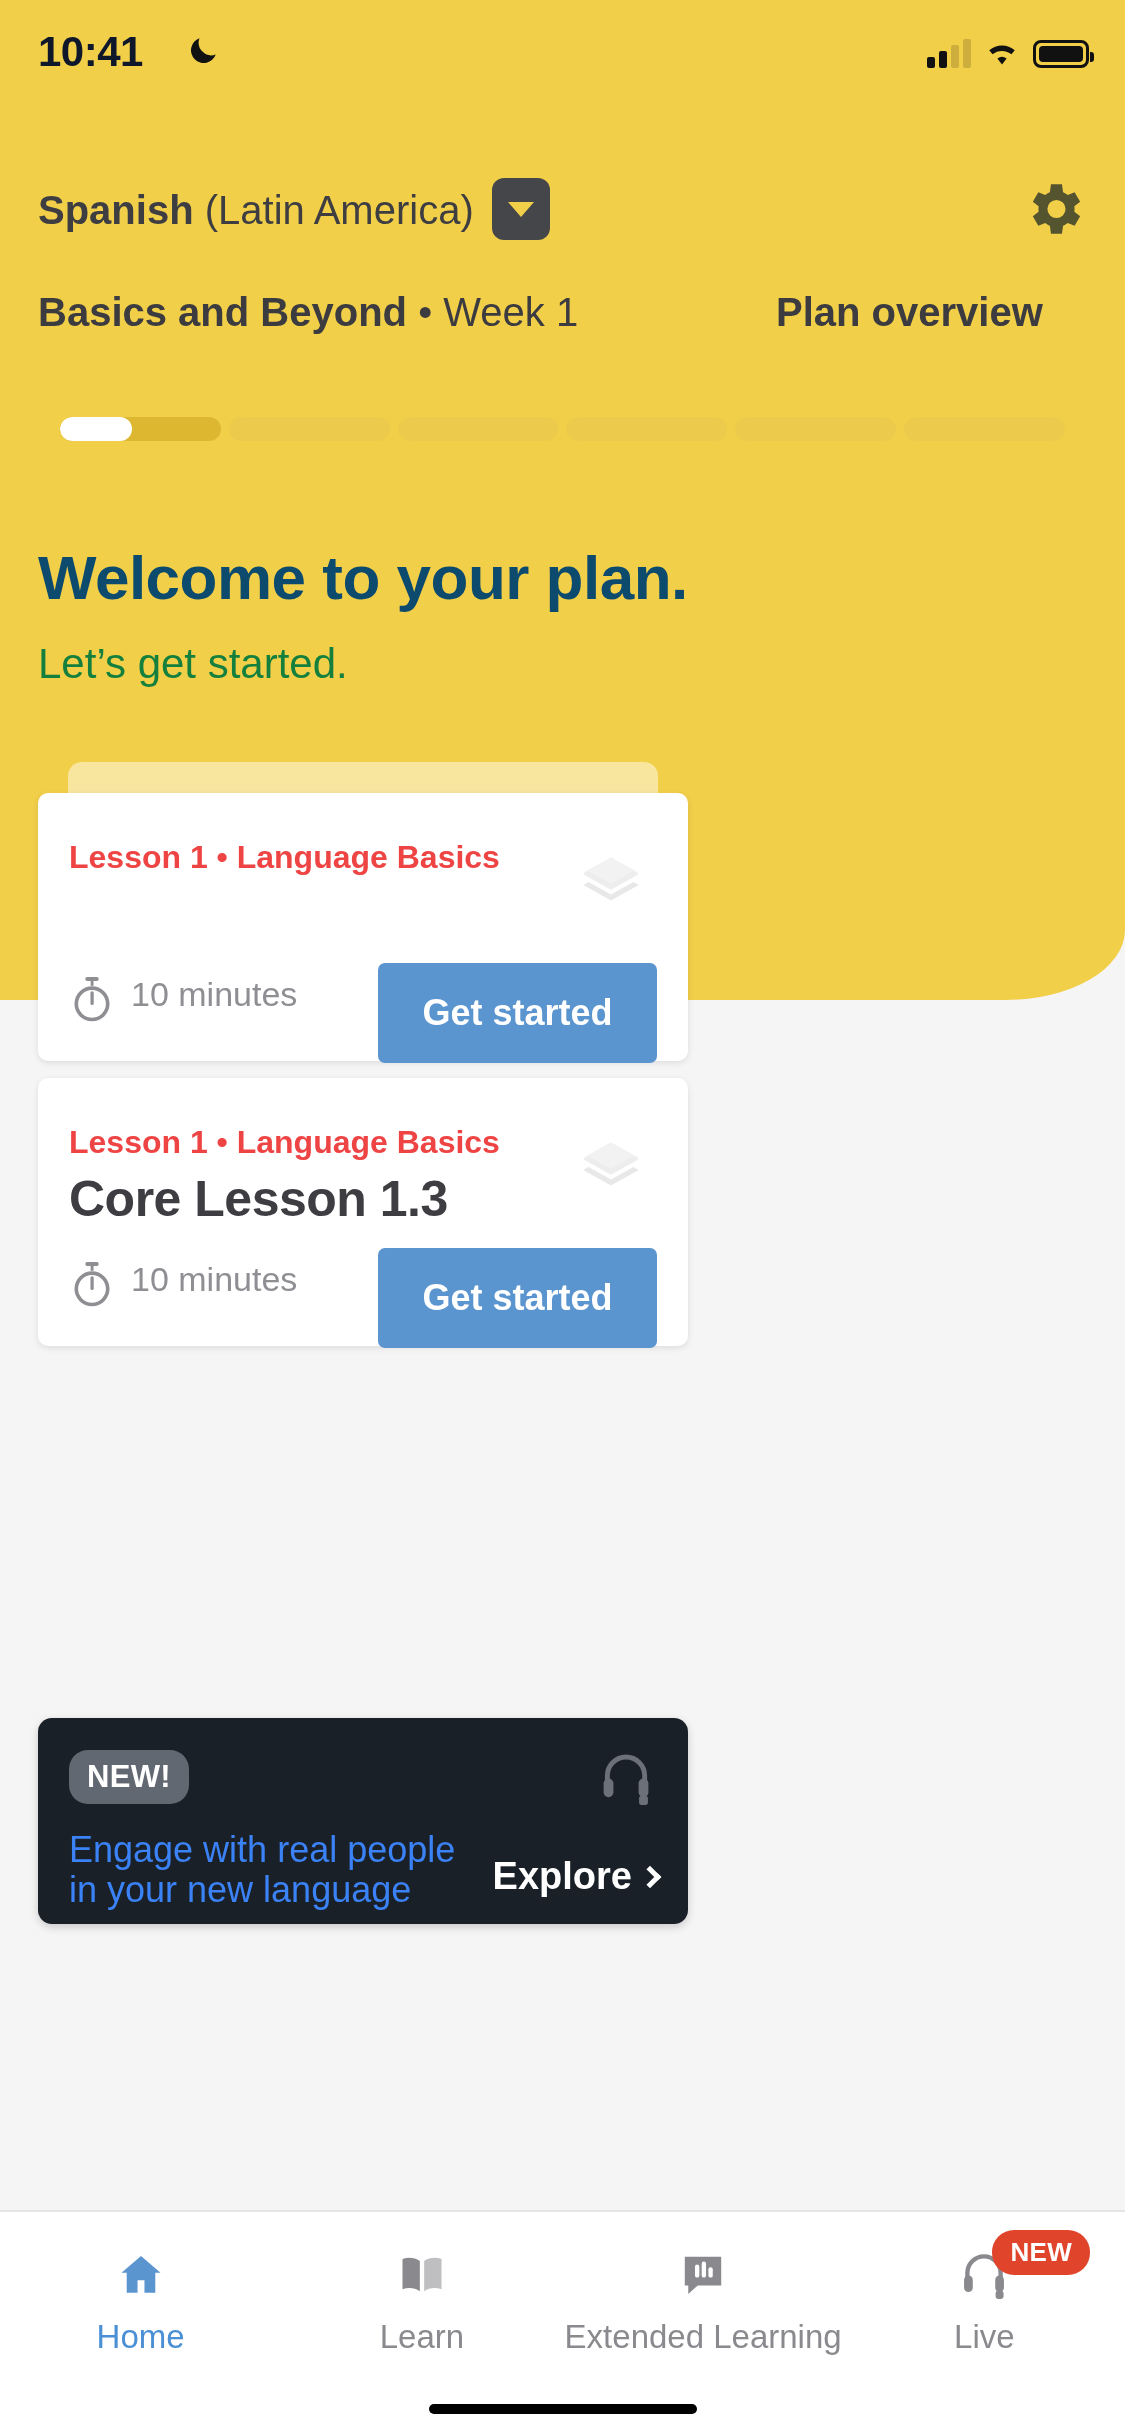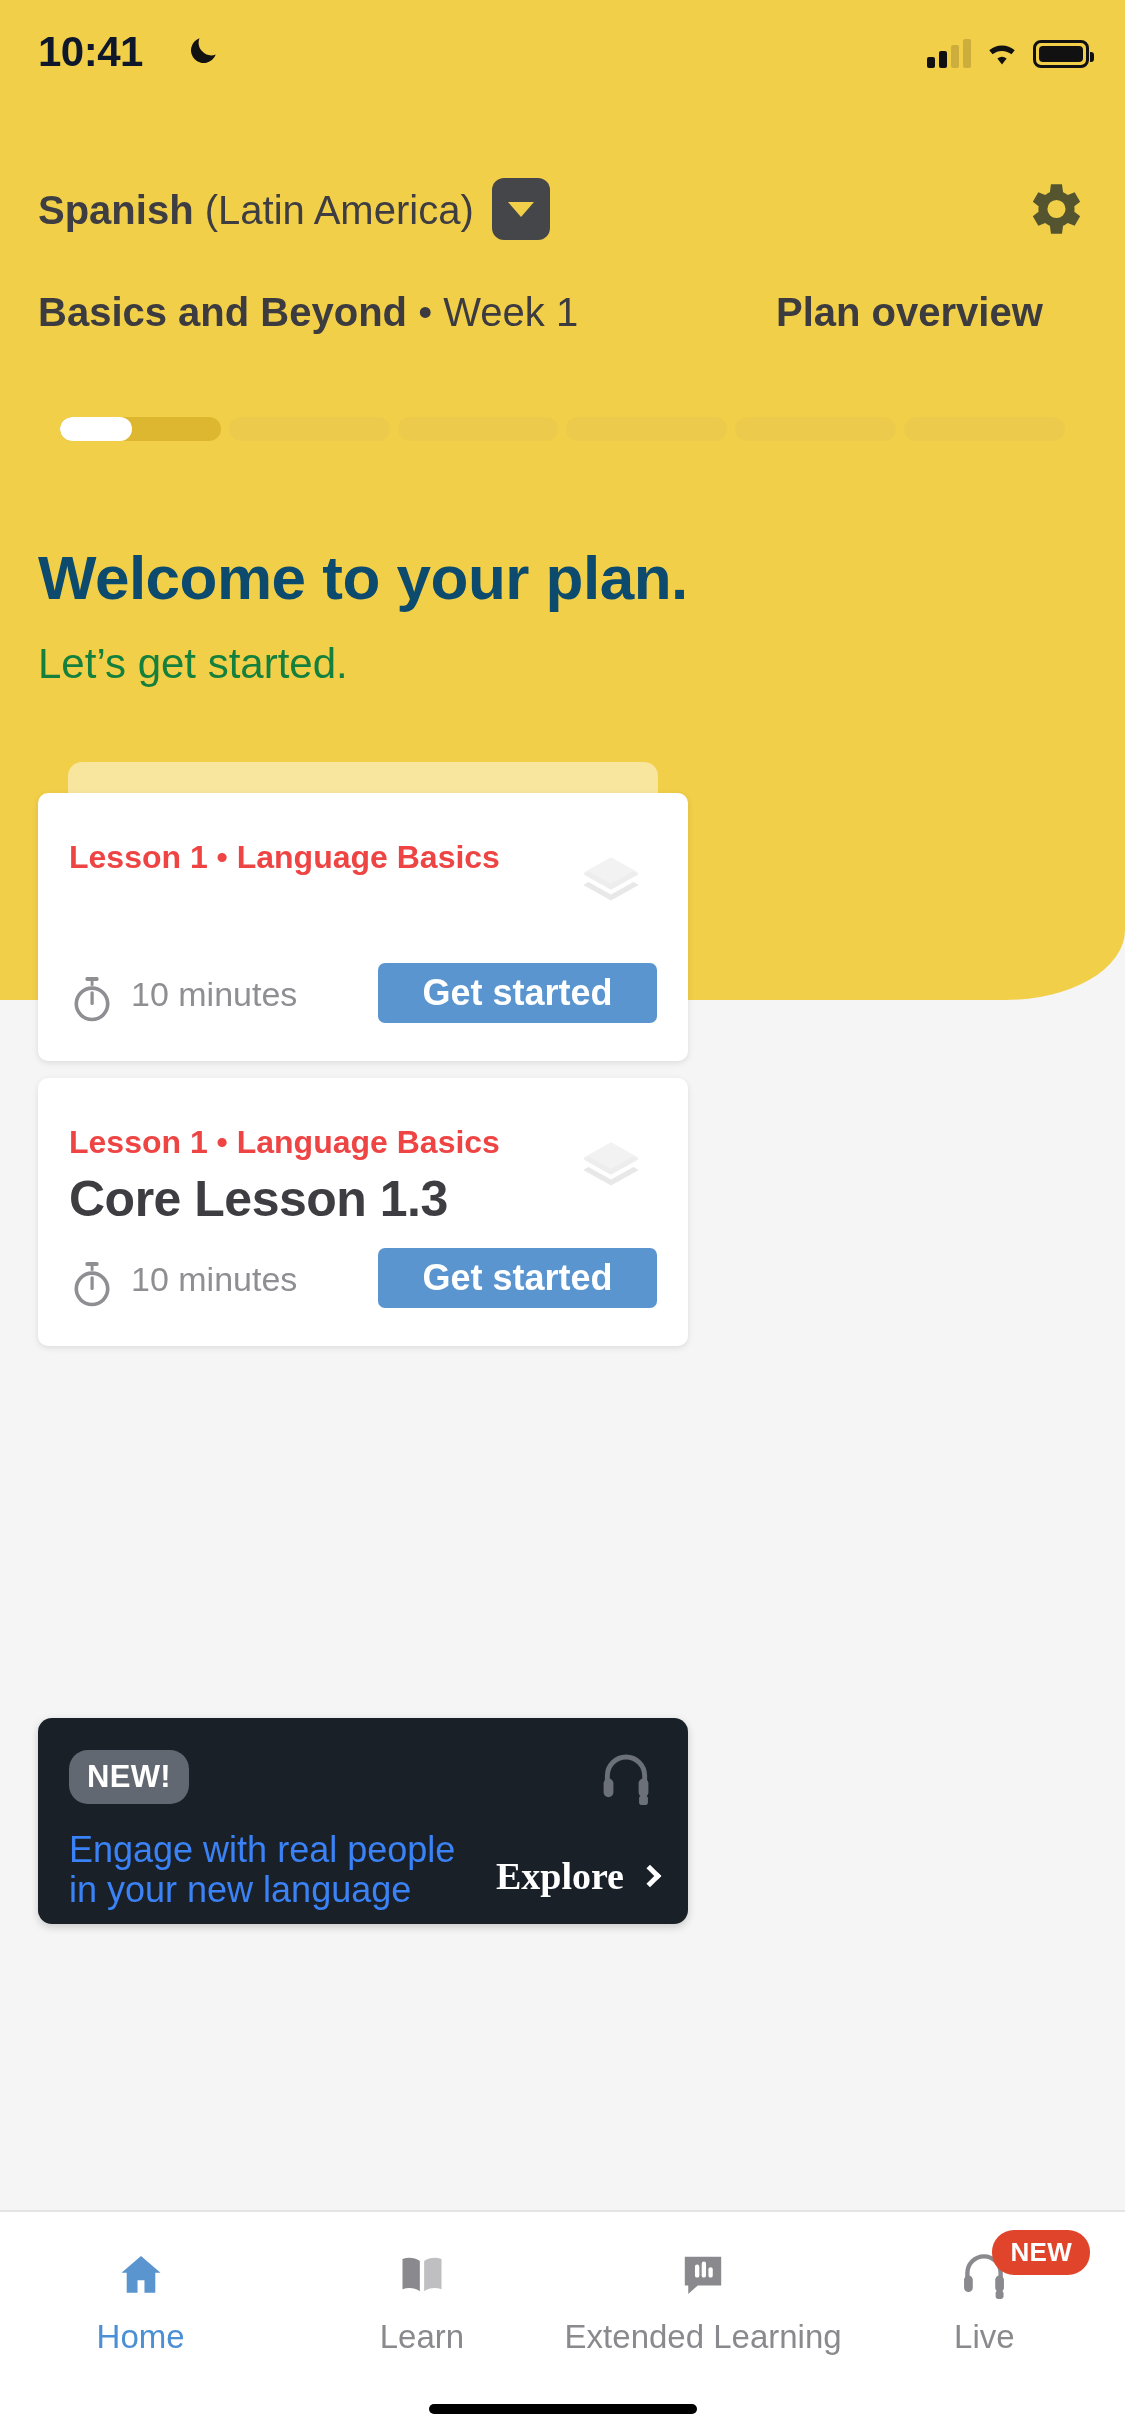--- a/index.html
+++ b/index.html
@@ -240,21 +240,21 @@
   }
   .stopwatch { width: 46px; height: 50px; }
   .meta-label {
     font-size: 34px;
     color: #8e8e93;
     white-space: nowrap;
   }
   .cta {
     position: absolute;
     right: 31px; top: 170px;
-    width: 279px; height: 60px;
+    width: 279px; height: 100px;
     background: #5b95d0;
     border-radius: 7px;
     color: #ffffff;
     font-size: 36px;
     font-weight: bold;
     display: flex;
     align-items: center;
     justify-content: center;
     border: none;
     font-family: "Liberation Sans", sans-serif;
@@ -292,23 +292,22 @@
     color: #3b82f6;
   }
   .promo-explore {
     position: absolute;
     right: 30px; bottom: 26px;
     font-size: 38px;
     font-weight: bold;
     color: #ffffff;
     display: flex;
     align-items: center;
-    gap: 18px;
-    white-space: nowrap;
-    font-family: Liberation Serif, serif;
+    gap: 10px;
+    white-space: nowrap;
   }
   .chev {
     display:inline-block;
     width: 16px; height: 16px;
     border-top: 5px solid #fff;
     border-right: 5px solid #fff;
     transform: rotate(45deg);
   }
 
   

